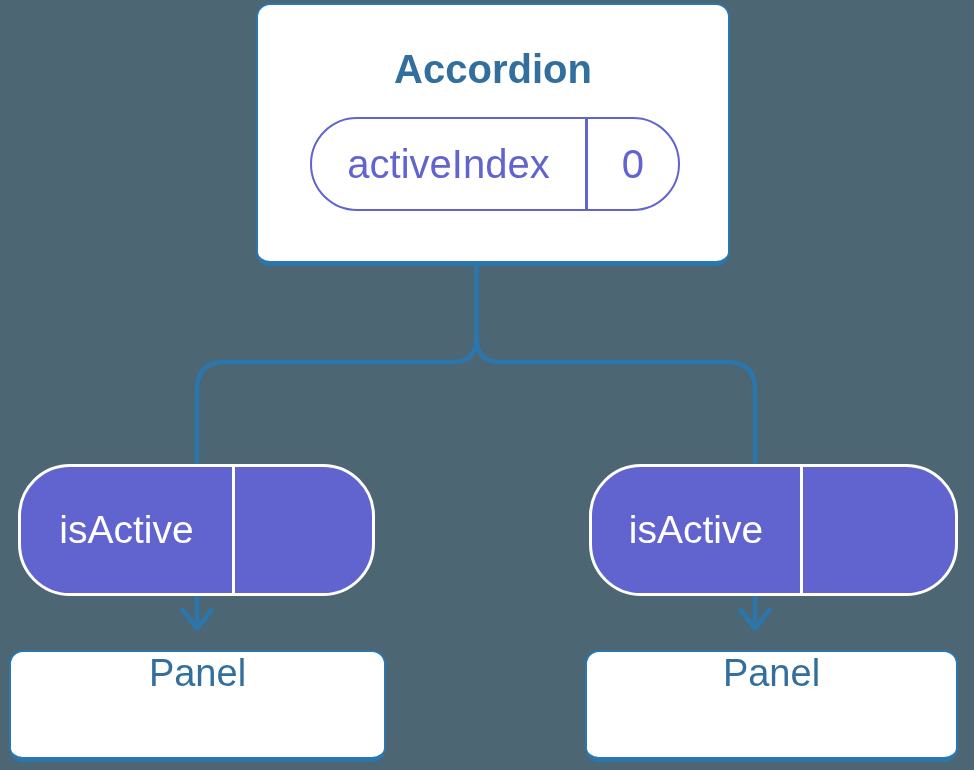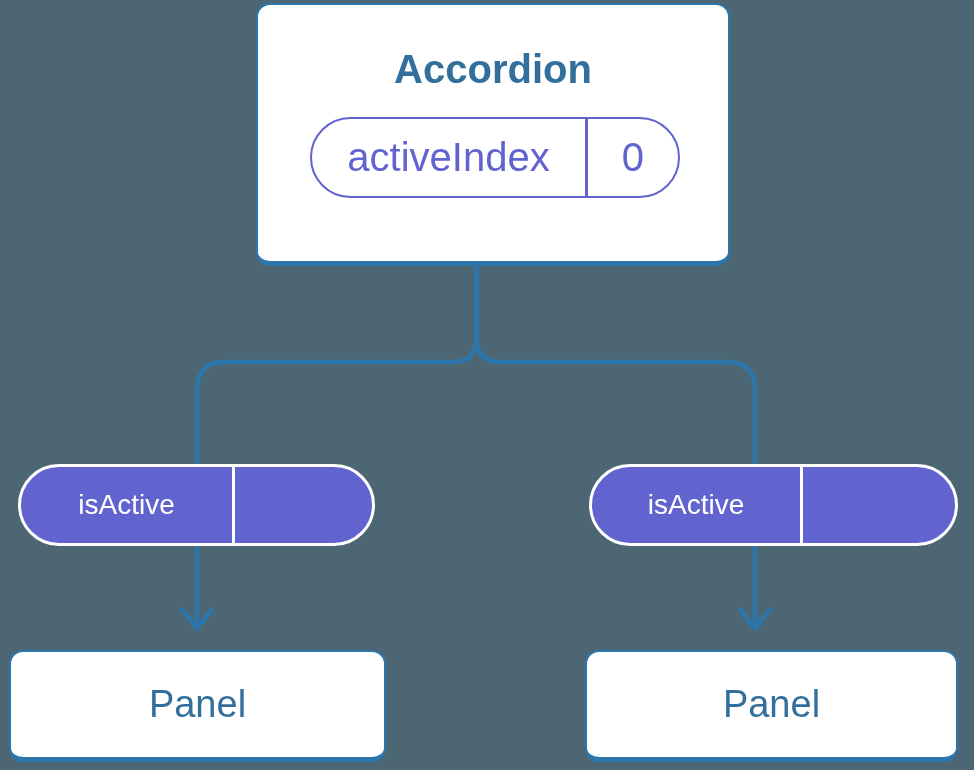--- a/index.html
+++ b/index.html
@@ -40,64 +40,64 @@
     text-align: center;
     font-size: 40px;
     font-weight: 600;
     color: var(--text-blue, #336F9C);
   }
 
   
   .state-pill {
     position: absolute;
     left: 52px; top: 112px;
-    width: 370px; height: 81px;
+    width: 370px; height: 94px;
     box-sizing: border-box;
     background: var(--card-bg, #FFFFFF);
     border: 2.5px solid var(--purple, #6164CF);
     border-radius: 52px;
     display: flex;
     align-items: stretch;
     color: var(--purple, #6164CF);
     font-size: 40px;
     overflow: hidden;
   }
   .state-name { width: 273px; display: flex; align-items: center; justify-content: center; }
   .purple-divider { width: 2.5px; background: var(--purple, #6164CF); }
   .state-value { flex: 1; display: flex; align-items: center; justify-content: center; }
 
   
   .prop-pill {
     position: absolute;
     top: 464px;
-    height: 82px;
+    height: 132px;
     box-sizing: border-box;
     background: var(--purple, #6164CF);
     border: 3px solid var(--pill-text, #FFFFFF);
     border-radius: 52px;
     display: flex;
     align-items: stretch;
     color: var(--pill-text, #FFFFFF);
-    font-size: 28px;
+    font-size: 39px;
     overflow: hidden;
   }
   .pill-left  { left: 18px;  width: 357px; }
   .pill-right { left: 589px; width: 369px; }
   .prop-name  { display: flex; align-items: center; justify-content: center; }
   .pill-left  .prop-name { width: 211px; }
   .pill-right .prop-name { width: 208px; }
   .white-divider { width: 2.5px; background: var(--pill-text, #FFFFFF); }
   .prop-value { flex: 1; display: flex; align-items: center; justify-content: center; }
 
   
   .panel-card {
     top: 650px;
     height: 112px;
     display: flex;
-    align-items: center;
+    align-items: flex-start;
     justify-content: center;
   }
   .panel-left  { left: 9px;   width: 377px; }
   .panel-right { left: 585px; width: 373px; }
   .panel-label {
     font-size: 38px;
     font-weight: 500;
     color: var(--text-blue, #336F9C);
   }
 </style>

